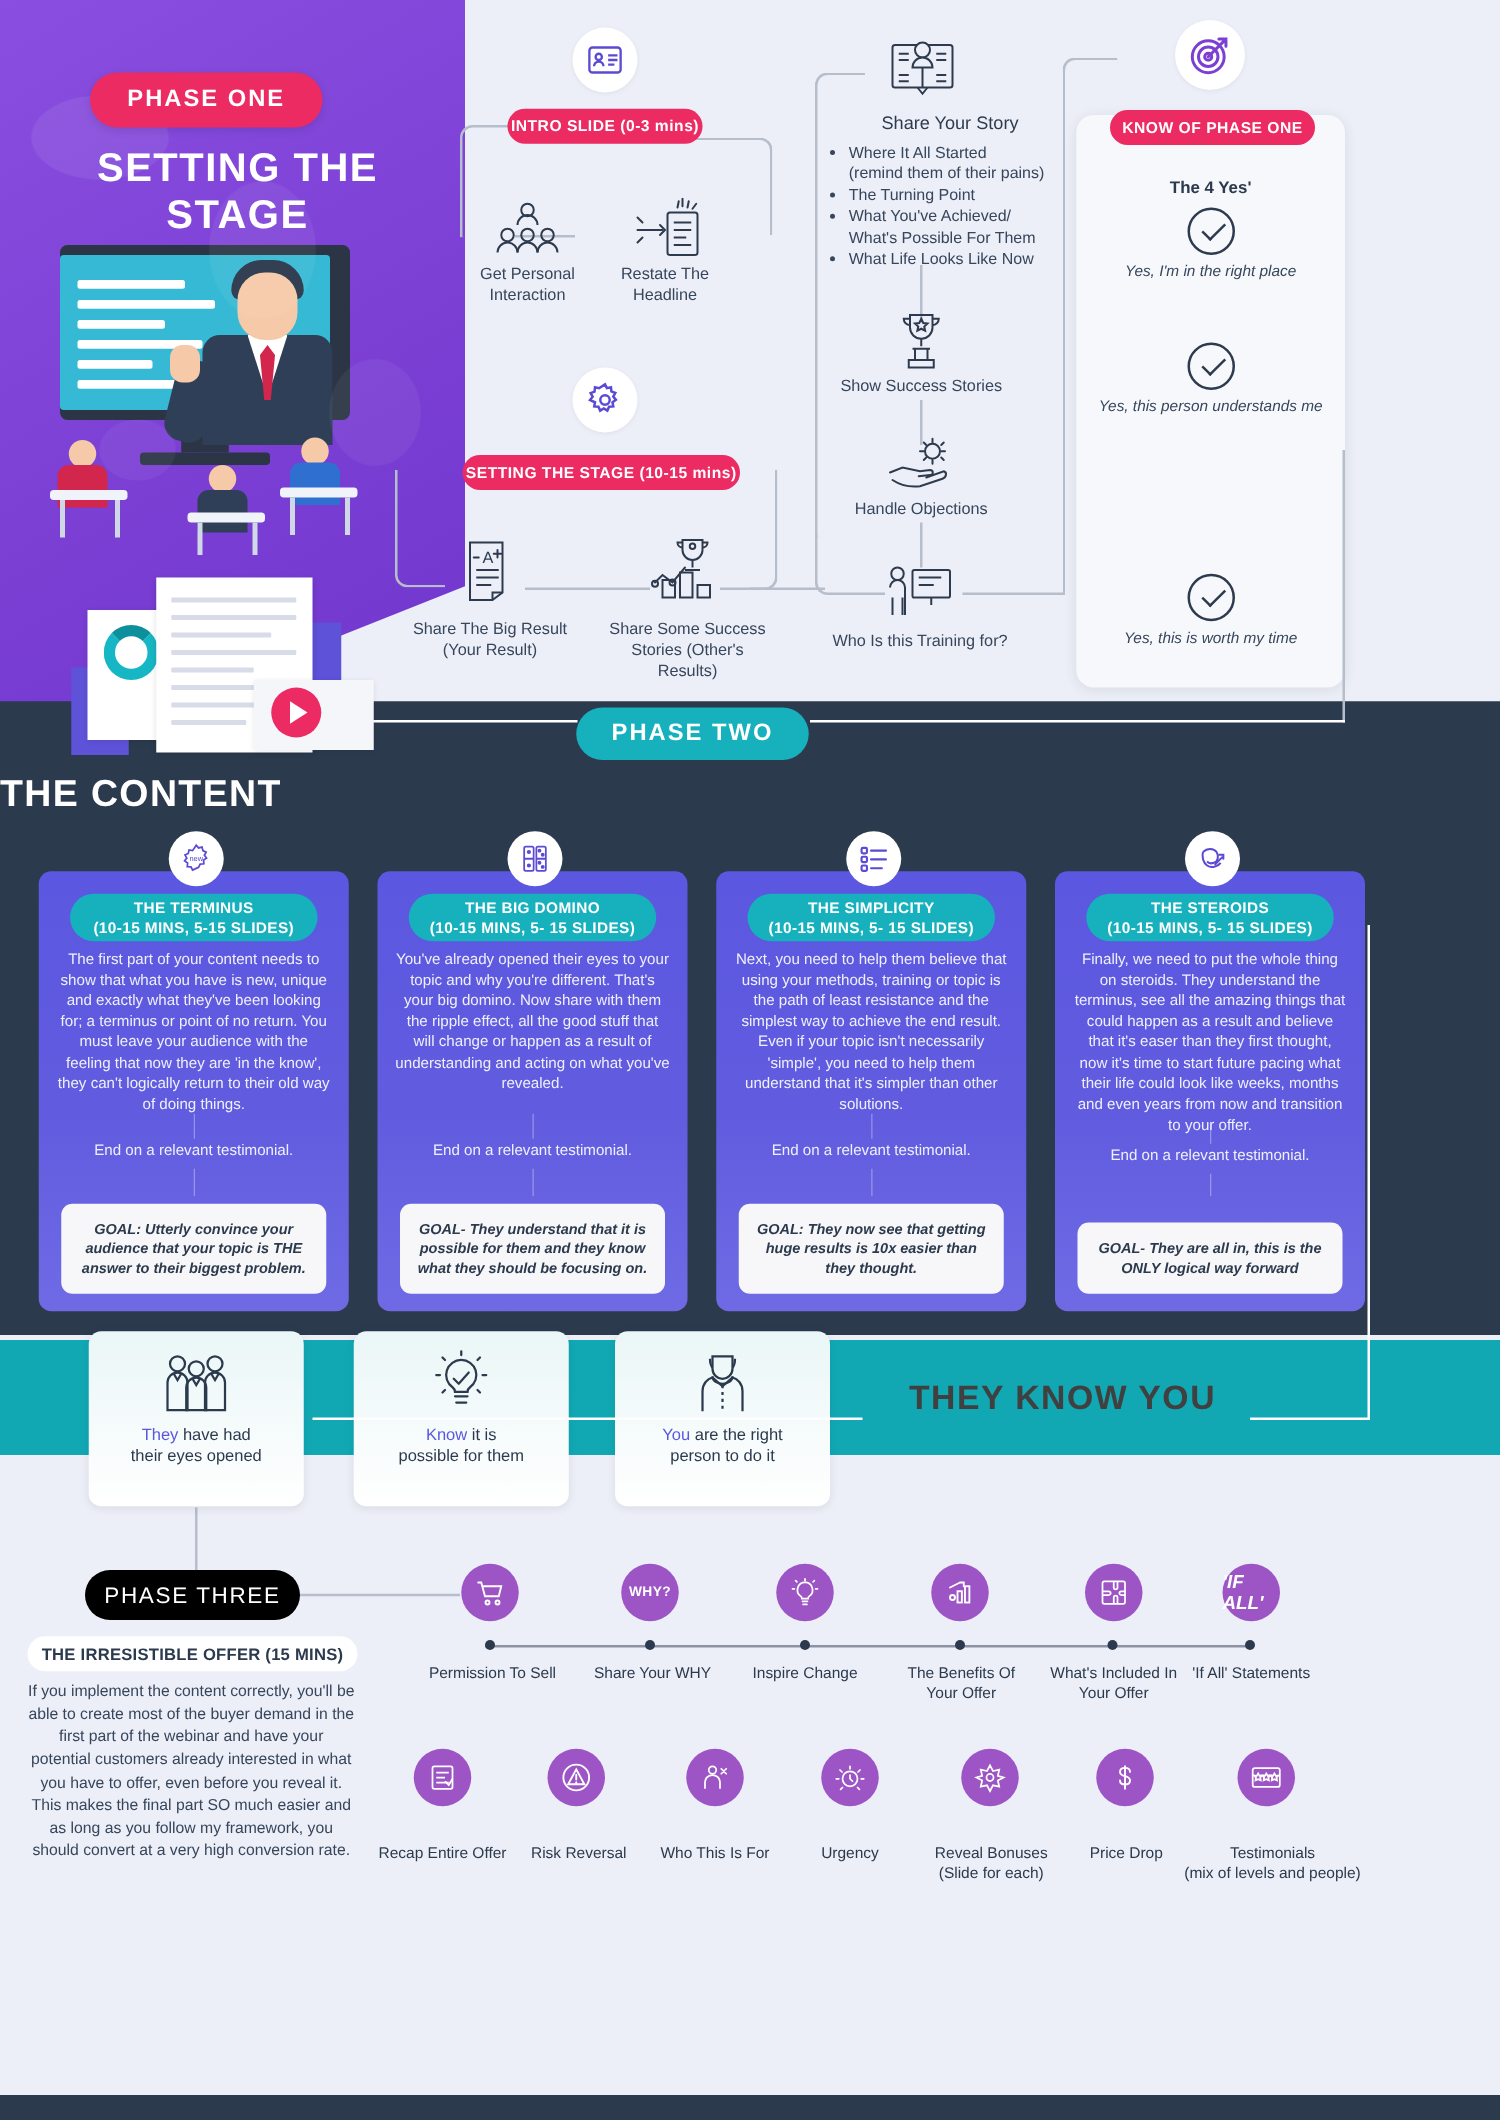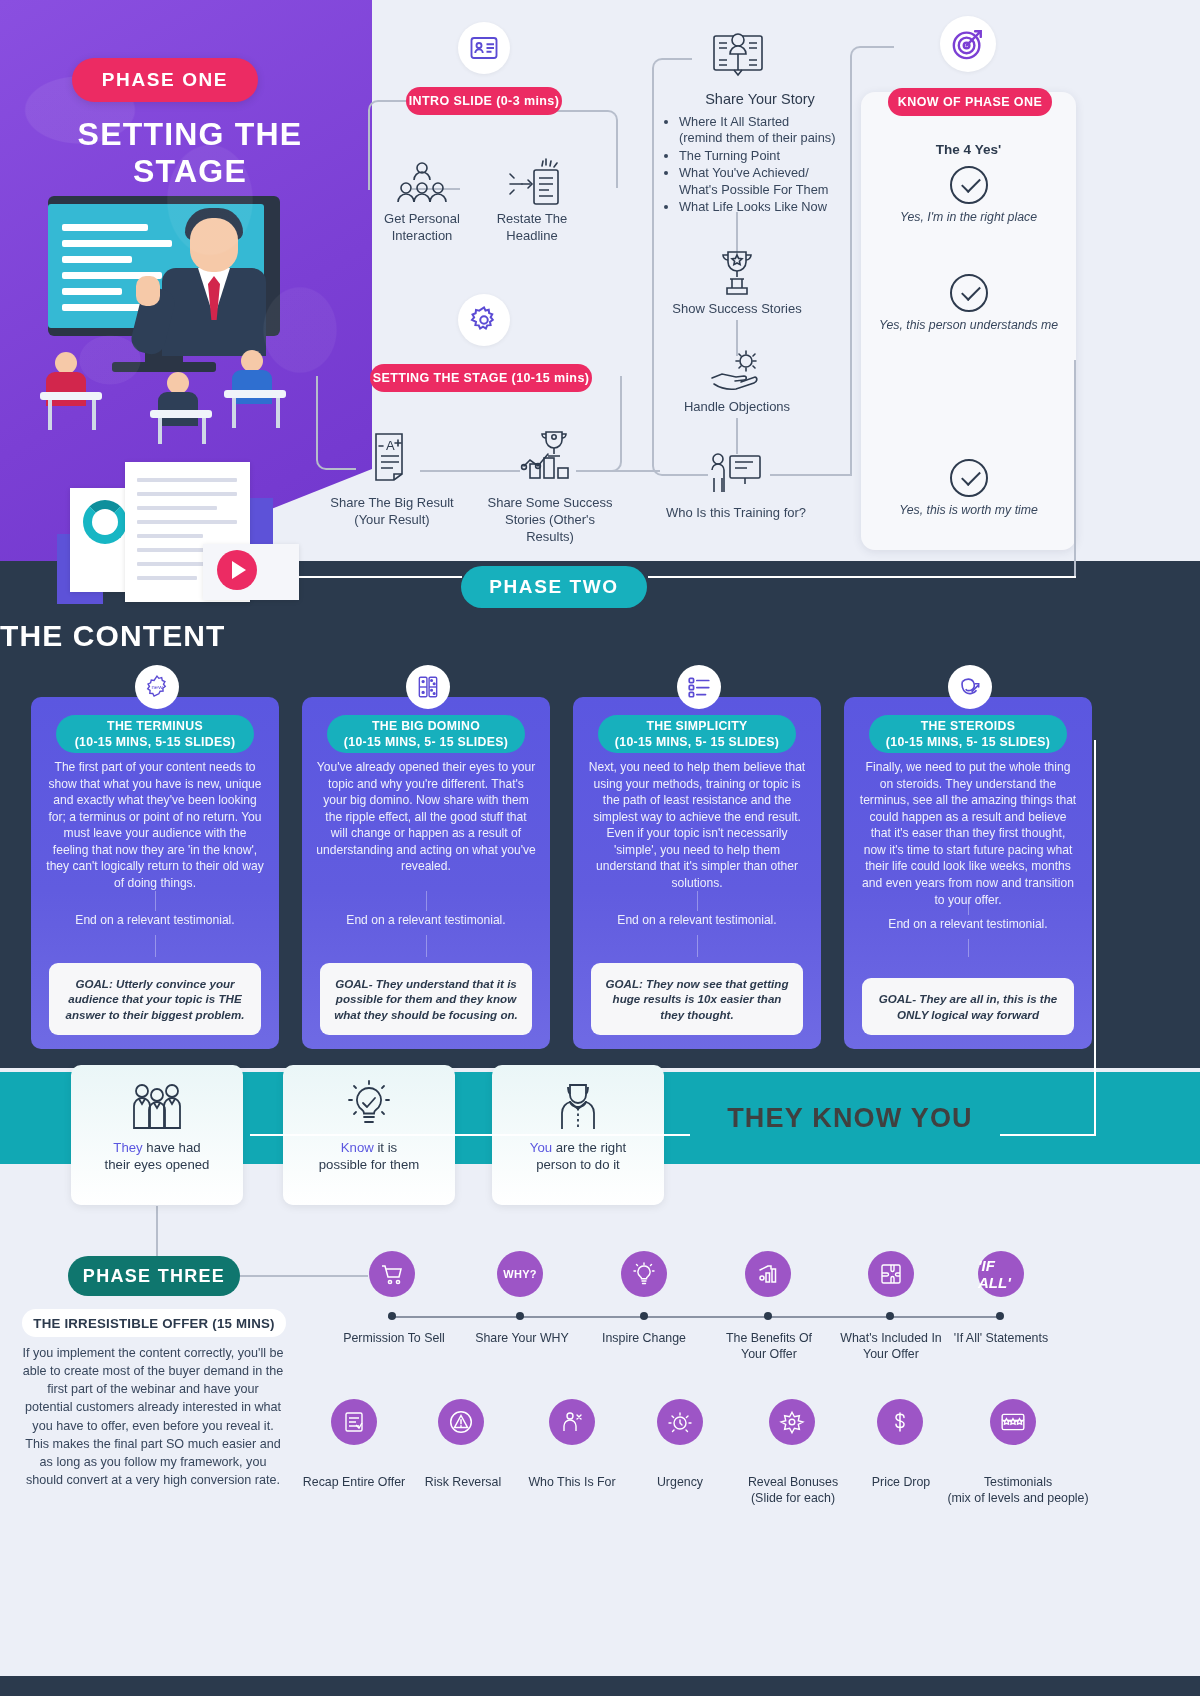--- a/index.html
+++ b/index.html
@@ -155,23 +155,23 @@
     border-radius:10px; z-index:16; box-shadow:0 2px 8px rgba(0,0,0,.08);
     display:flex; flex-direction:column; align-items:center;
   }
   .tky-ico{ margin-top:14px; height:56px; display:flex; align-items:center;}
   .tky-txt{ margin-top:4px; font-size:13.2px; color:#2c3a4d; text-align:center; line-height:1.3;}
   .tky-txt b{ color:#5b57e0; font-weight:normal;}
 
   
   .pill-phase3{
     position:absolute; left:68px; top:1256px; width:172px; height:40px;
-    background:#0f766e; border-radius:21px; color:#fff;
+    background:#000000; border-radius:21px; color:#fff;
     display:flex; align-items:center; justify-content:center;
-    font-weight:bold; letter-spacing:1.3px; font-size:18px; z-index:12;
+    font-weight:normal; letter-spacing:1.3px; font-size:18px; z-index:12;
   }
   .p3-sub{
     position:absolute; left:22px; top:1309px; width:264px; height:28px;
     background:#fff; border-radius:15px; color:#2c3a4d;
     display:flex; align-items:center; justify-content:center;
     font-weight:bold; font-size:13.3px; letter-spacing:.2px;
   }
   .p3-body{
     position:absolute; left:22px; top:1344px; width:262px;
     font-size:12.6px; color:#37465c; line-height:1.44; text-align:center;

